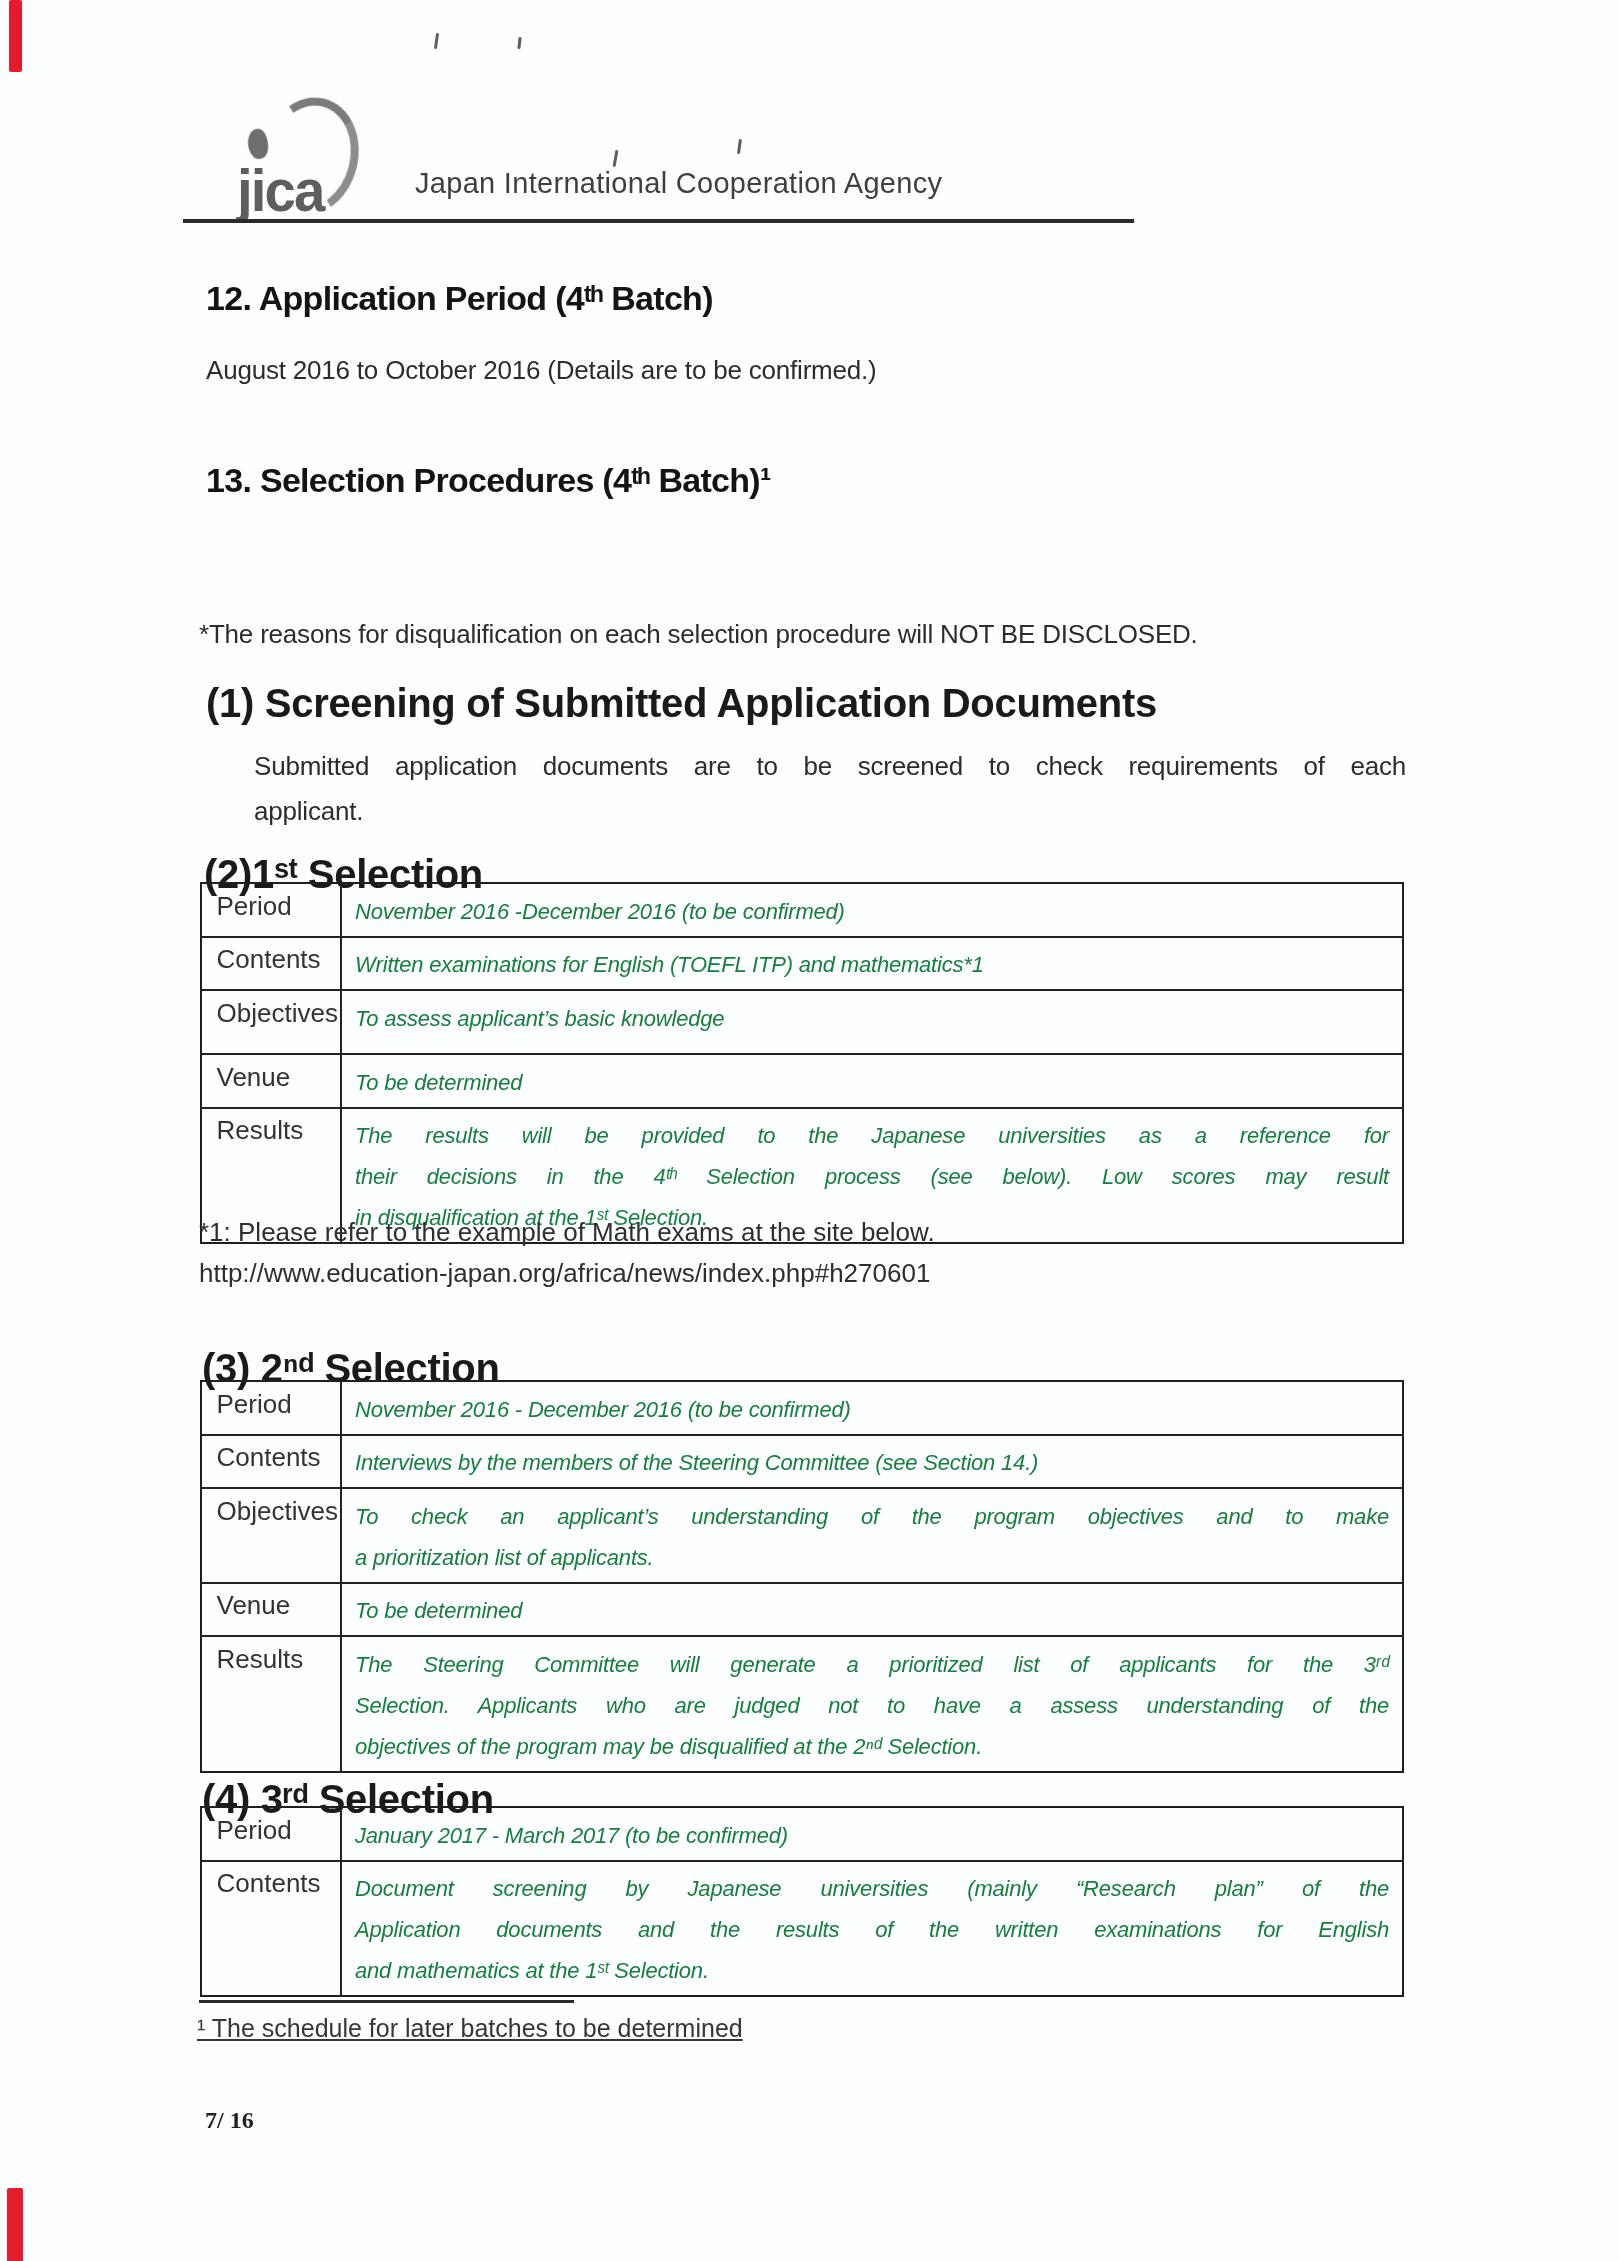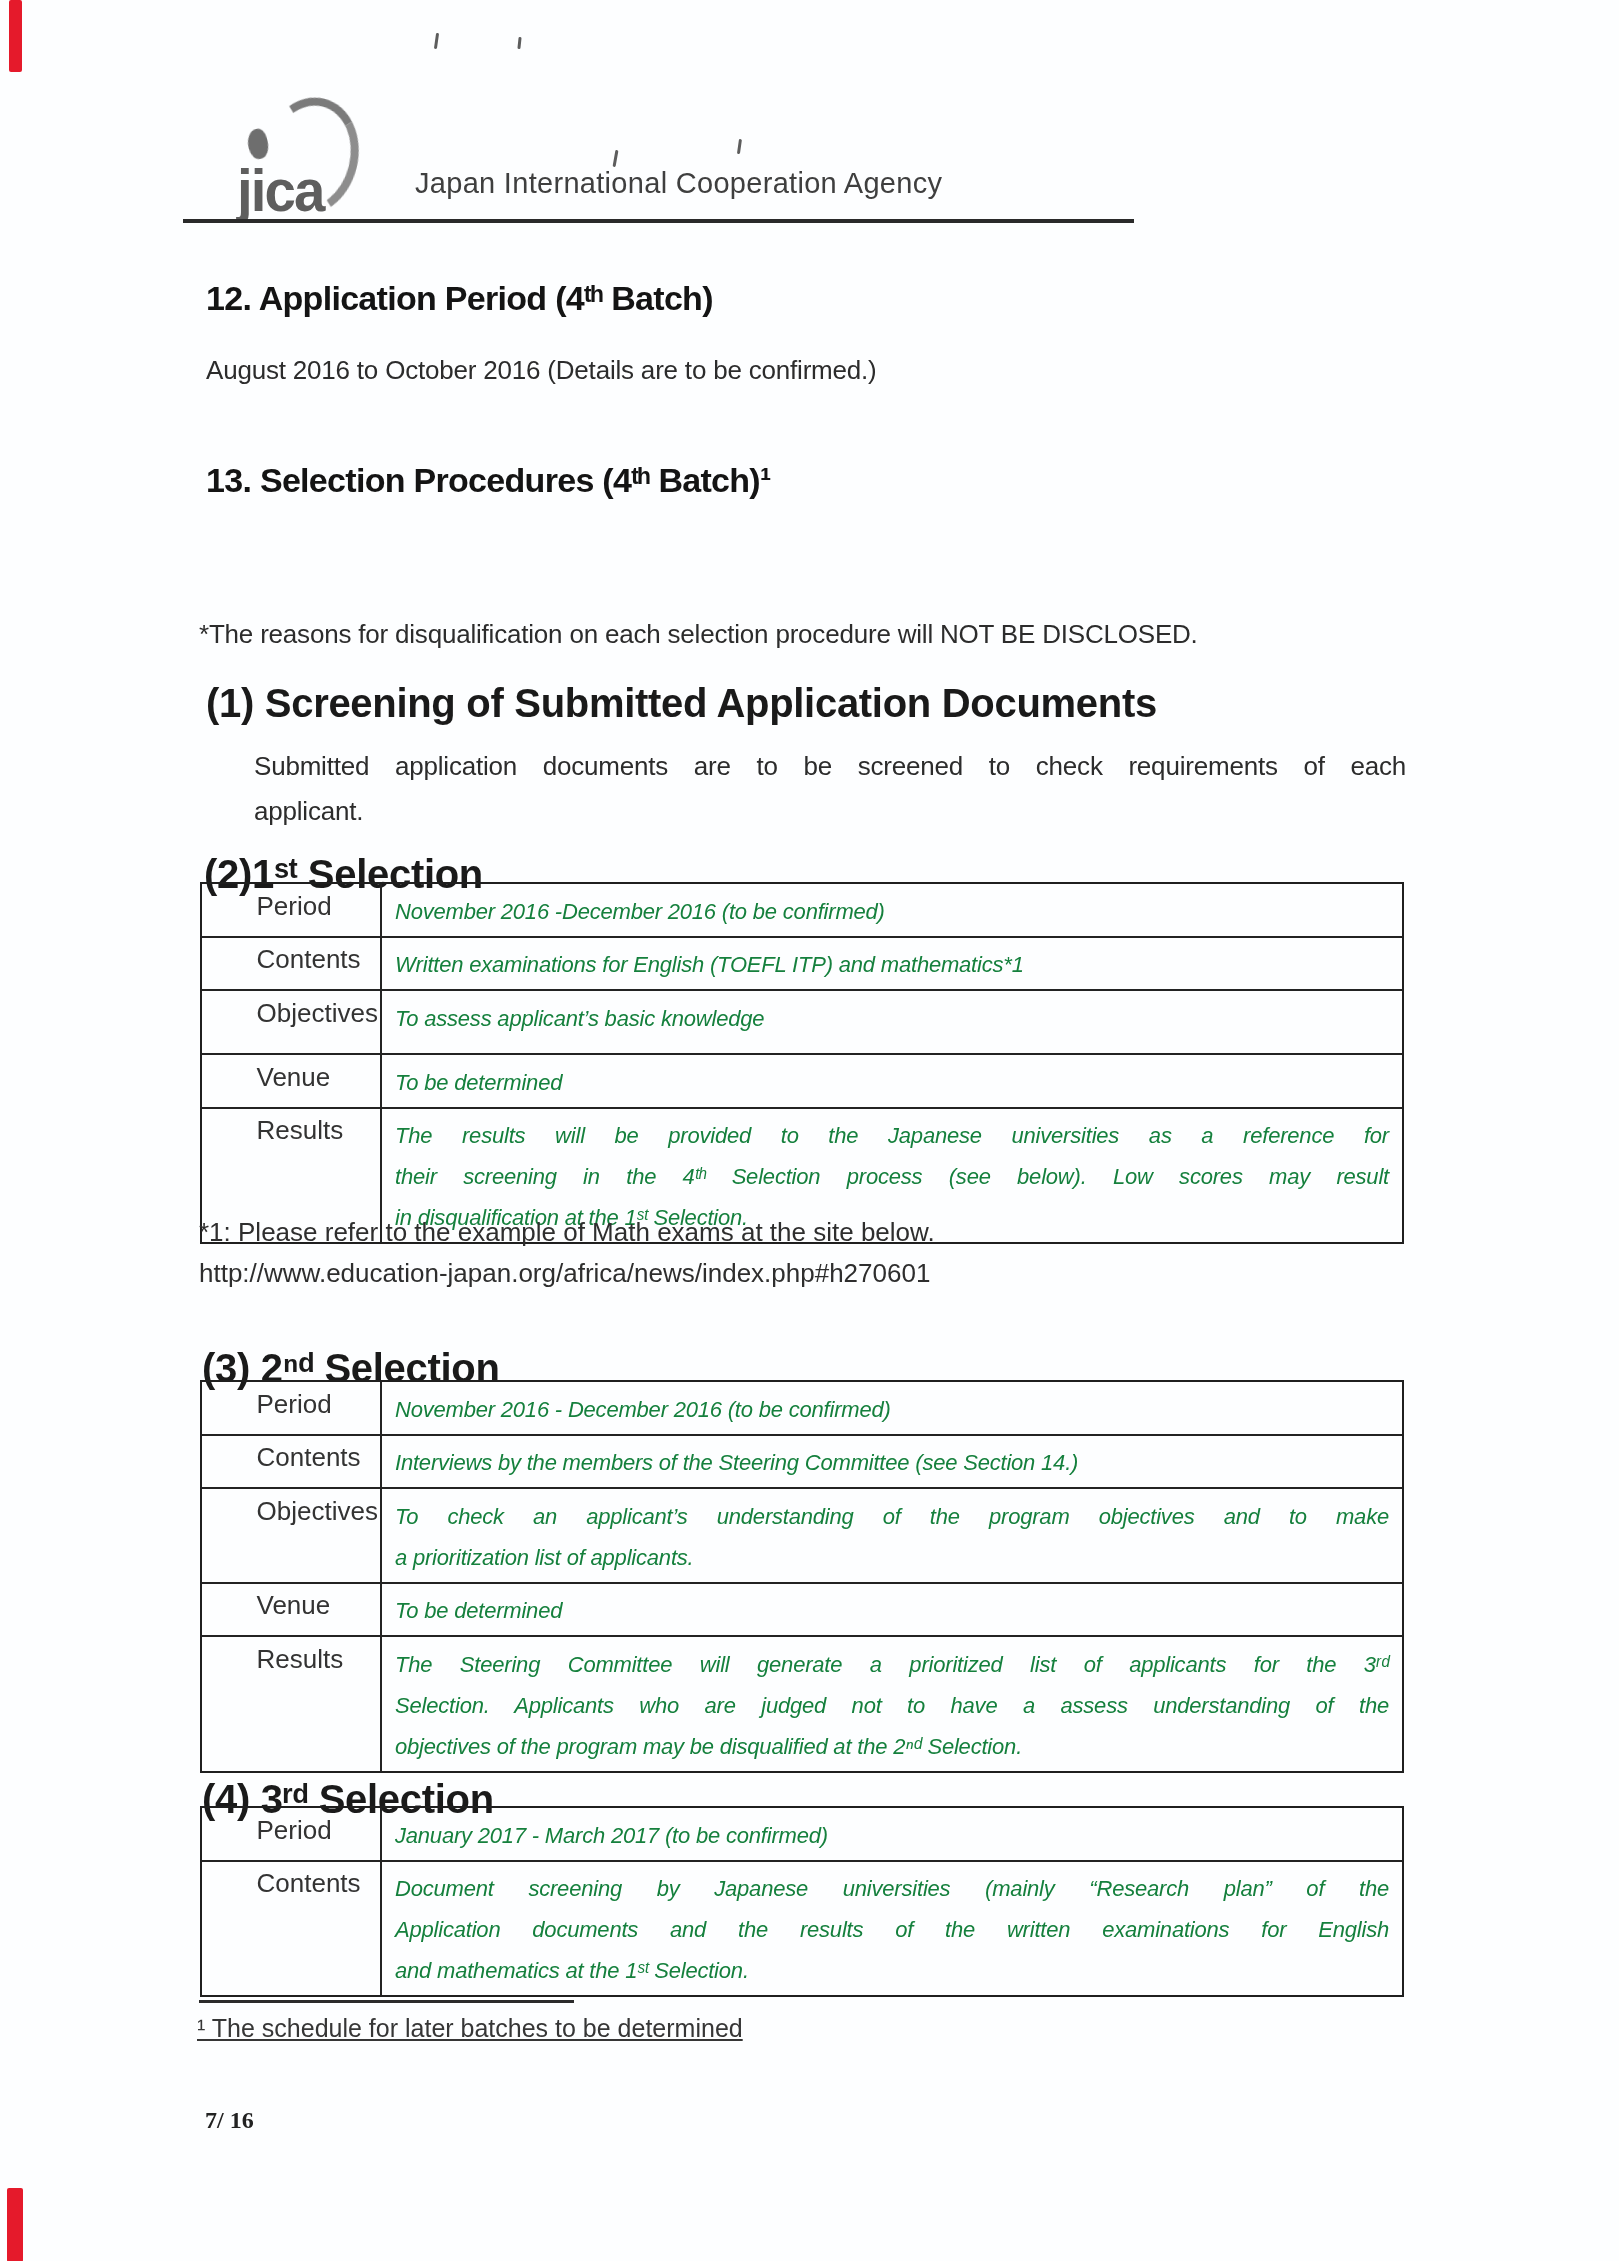--- a/index.html
+++ b/index.html
@@ -34,21 +34,21 @@
   .line{white-space:nowrap;}
   .jline{text-align:justify;text-align-last:justify;white-space:normal;}
   .para .line{line-height:43px;}
   .indent-hang{padding-left:20px;}
   .indent-hang .hang{margin-left:-20px;}
   
   .tbl{position:absolute;left:200px;width:1204px;border:2.6px solid #1f1f1f;background:transparent;box-sizing:border-box;}
   .trow{display:flex;box-sizing:border-box;}
   .trow + .trow{border-top:2px solid #232323;}
   .tlabel{width:140px;box-sizing:border-box;border-right:2px solid #232323;
-    padding:6.6px 5.3px 4px 14.5px;font-size:26px;color:#333;flex-shrink:0;margin-left:40px;}
+    padding:6.6px 5.3px 4px 14.5px;font-size:26px;color:#333;flex-shrink:0;}
   .tcell{flex:1;padding:6.6px 13px 4px 13px;font-size:22px;color:#15803d;box-sizing:border-box;font-style:italic;}
   .tcell .line{line-height:41px;letter-spacing:-0.2px;}
   .note{position:absolute;font-size:26px;color:#2e2e2e;}
   .fn-rule{position:absolute;left:199px;top:2000px;width:375px;height:2.6px;background:#2b2b2b;}
   .footnote{position:absolute;left:197px;top:2014px;font-size:25px;color:#363636;text-decoration:underline;}
   .pagenum{position:absolute;left:205px;top:2107px;font-size:24px;font-weight:bold;
     font-family:"Liberation Serif","DejaVu Serif",serif;color:#222;}
 </style>
 </head>
 <body>
@@ -109,21 +109,21 @@
     <div class="trow" style="min-height:42px;">
       <div class="tlabel">Venue</div>
       <div class="tcell">
           <div class="line">To be determined</div>
         </div>
     </div>
     <div class="trow" style="min-height:129px;">
       <div class="tlabel">Results</div>
       <div class="tcell">
         <div class="line jline">The results will be provided to the Japanese universities as a reference for</div>
-        <div class="line jline">their screening in the 4ᵗʰ Selection process (see below). Low scores may result</div>
+        <div class="line jline">their decisions in the 4ᵗʰ Selection process (see below). Low scores may result</div>
         <div class="line">in disqualification at the 1ˢᵗ Selection.</div>
       </div>
     </div>
   </div>
 
   <div class="note" style="left:199px;top:1217px;">*1: Please refer to the example of Math exams at the site below.</div>
   <div class="note" style="left:199px;top:1258px;">http://www.education-japan.org/africa/news/index.php#h270601</div>
 
   <div class="h3" style="left:202px;top:1346px;">(3) 2ⁿᵈ Selection</div>
 

